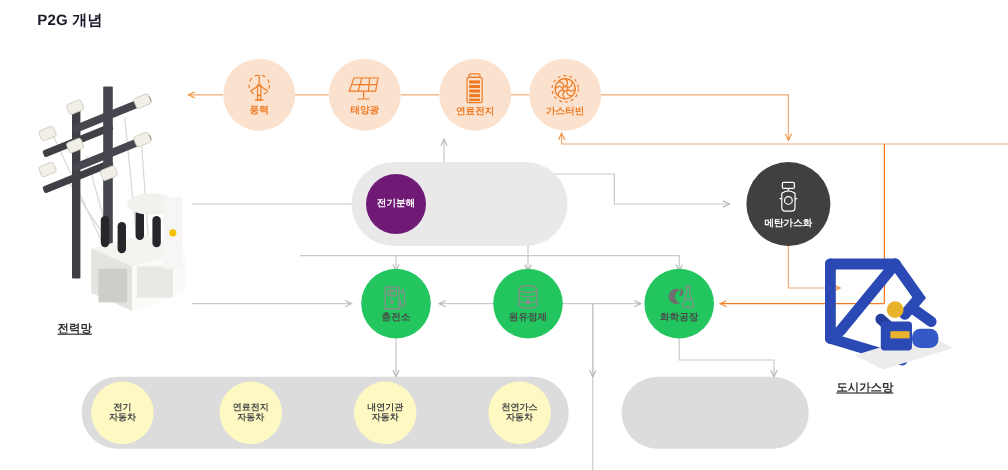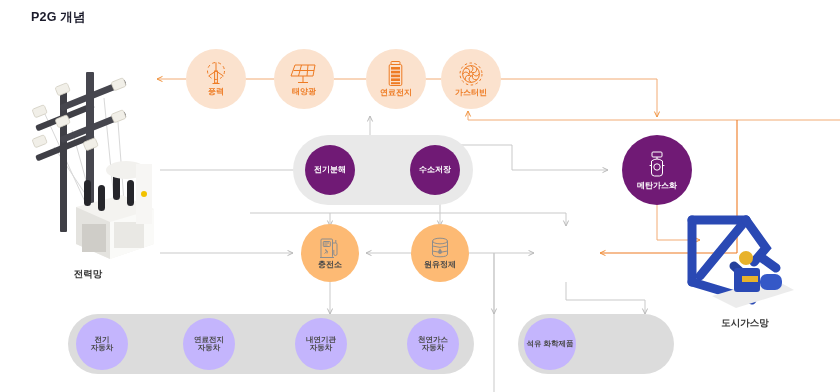--- a/index.html
+++ b/index.html
@@ -10,41 +10,41 @@
   .node{position:absolute;border-radius:50%;display:flex;flex-direction:column;
         align-items:center;justify-content:center;box-sizing:border-box;}
   .node .glyph{display:block;}
   .node .lbl{font-weight:bold;line-height:1.12;text-align:center;white-space:pre-line;}
 
   
   .src{width:60px;height:60px;background:#fbe2ce;}
   .src .lbl{font-size:8px;color:#ee7b23;margin-top:1px;}
 
   
-  .methane{width:70px;height:70px;background:#701a75;}
+  .methane{width:70px;height:70px;background:#404040;}
   .methane .lbl{font-size:8px;color:#ffffff;margin-top:2px;}
 
   
   .proc{width:50px;height:50px;background:#701a75;}
   .proc .lbl{font-size:8px;color:#ffffff;}
 
   
-  .ind{width:58px;height:58px;background:#fdba74;}
+  .ind{width:58px;height:58px;background:#22c55e;}
   .ind .lbl{font-size:8px;color:#4a4a4a;margin-top:1px;}
 
   
-  .prod{width:52px;height:52px;background:#c4b5fd;}
+  .prod{width:52px;height:52px;background:#fef9c3;}
   .prod .lbl{font-size:7.5px;color:#4a4a4a;}
 
   
   .pill{position:absolute;background:#e9e9e9;border-radius:100px;}
   .pill.light{background:#dcdcdc;}
 
   .caption{position:absolute;font-size:9.5px;font-weight:bold;color:#333;
-           text-align:center;}
+           text-align:left;text-decoration:underline;}
   #title{position:absolute;left:31px;top:9px;font-size:12.5px;font-weight:bold;
          color:#1b1b2b;letter-spacing:.2px;}
   .illus{position:absolute;}
 </style>
 </head>
 <body>
 
 <div id="stage">
 
   <div id="title">P2G 개념</div>
@@ -265,23 +265,20 @@
       </g>
     </svg>
     <div class="lbl">메탄가스화</div>
   </div>
 
   <div class="pill" style="left:293px;top:135px;width:180px;height:70px;"></div>
 
   <div class="node proc" style="left:305px;top:145px;">
     <div class="lbl">전기분해</div>
   </div>
-  <div class="node proc" style="left:410px;top:145px;">
-    <div class="lbl">수소저장</div>
-  </div>
 
   <div class="node ind" style="left:301px;top:224px;">
     <svg class="glyph" width="24" height="24" viewBox="0 0 24 24">
       <g stroke="#8d8d8d" stroke-width="1" fill="none">
         <rect x="3" y="3" width="11.5" height="18.5" rx="1"></rect>
         <rect x="5.3" y="5.5" width="7" height="5" rx=".6"></rect>
         <path d="M6.2,7 L11,7"></path>
           <path d="M6.2,9 L9.5,9"></path>
         <path d="M6.5,17.5 q3.5,-1.5 1,-4 q3,1 1.5,4"></path>
         <path d="M14.5,7 h3.2 q1.3,0 1.3,1.4 v9.5 q0,1.6 -1.6,1.6 q-1.6,0 -1.6,-1.6 v-4"></path>
@@ -298,20 +295,36 @@
         <ellipse cx="12" cy="5" rx="7.5" ry="2.8"></ellipse>
         <path d="M4.5,5 L4.5,18 q0,2.8 7.5,2.8 q7.5,0 7.5,-2.8 L19.5,5"></path>
         <path d="M4.5,10 q7.5,2.8 15,0"></path>
         <path d="M4.5,15 q7.5,2.8 15,0"></path>
       </g>
       <path d="M12,12.5 q1.9,2.3 1.9,3.6 a1.9,1.9 0 0 1 -3.8,0 q0,-1.3 1.9,-3.6z" fill="#8d8d8d"></path>
     </svg>
     <div class="lbl">원유정제</div>
   </div>
 
+  <div class="node ind" style="left:537px;top:224px;">
+    <svg class="glyph" width="26" height="24" viewBox="0 0 26 24">
+      <g fill="#6f6f6f">
+        <path d="M10.5,5 a6.5,6.5 0 1 0 0,12 a6.5,6.5 0 0 0 0,-12z
+                 M10.5,6.6 a4.9,4.9 0 0 1 0,8.8 a4.9,4.9 0 0 1 0,-8.8z" opacity="0"></path>
+        <path d="M4.2,11 a6.4,6.4 0 0 1 9.5,-5.6 q-4.3,2.3 -4.3,5.6 q0,3.3 4.3,5.6 a6.4,6.4 0 0 1 -9.5,-5.6z"></path>
+        <path d="M14.2,4.5 q3.2,1.2 2.1,4.4 q-1,2.9 -3.4,1.2 q1.9,-2.8 1.3,-5.6z"></path>
+      </g>
+      <g stroke="#8d8d8d" stroke-width="1" fill="none">
+        <path d="M18,2.5 L23,2.5"></path>
+        <path d="M19.2,2.5 L19.2,8 L16,18.5 q-.4,1.5 1.2,1.5 h6.6 q1.6,0 1.2,-1.5 L21.8,8 L21.8,2.5"></path>
+        <path d="M17.4,13.5 L23.6,13.5"></path>
+      </g>
+    </svg>
+    <div class="lbl">화학공장</div>
+  </div>
 
   <div class="pill light" style="left:68px;top:314px;width:406px;height:60px;"></div>
 
   <div class="node prod" style="left:76px;top:318px;">
     <div class="lbl">전기
 자동차</div>
   </div>
   <div class="node prod" style="left:183px;top:318px;">
     <div class="lbl">연료전지
 자동차</div>
@@ -320,17 +333,14 @@
     <div class="lbl">내연기관
 자동차</div>
   </div>
   <div class="node prod" style="left:407px;top:318px;">
     <div class="lbl">천연가스
 자동차</div>
   </div>
 
   <div class="pill light" style="left:518px;top:314px;width:156px;height:60px;"></div>
 
-  <div class="node prod" style="left:524px;top:318px;">
-    <div class="lbl">석유 화학제품</div>
-  </div>
 
 </div>
 
 </body></html>

